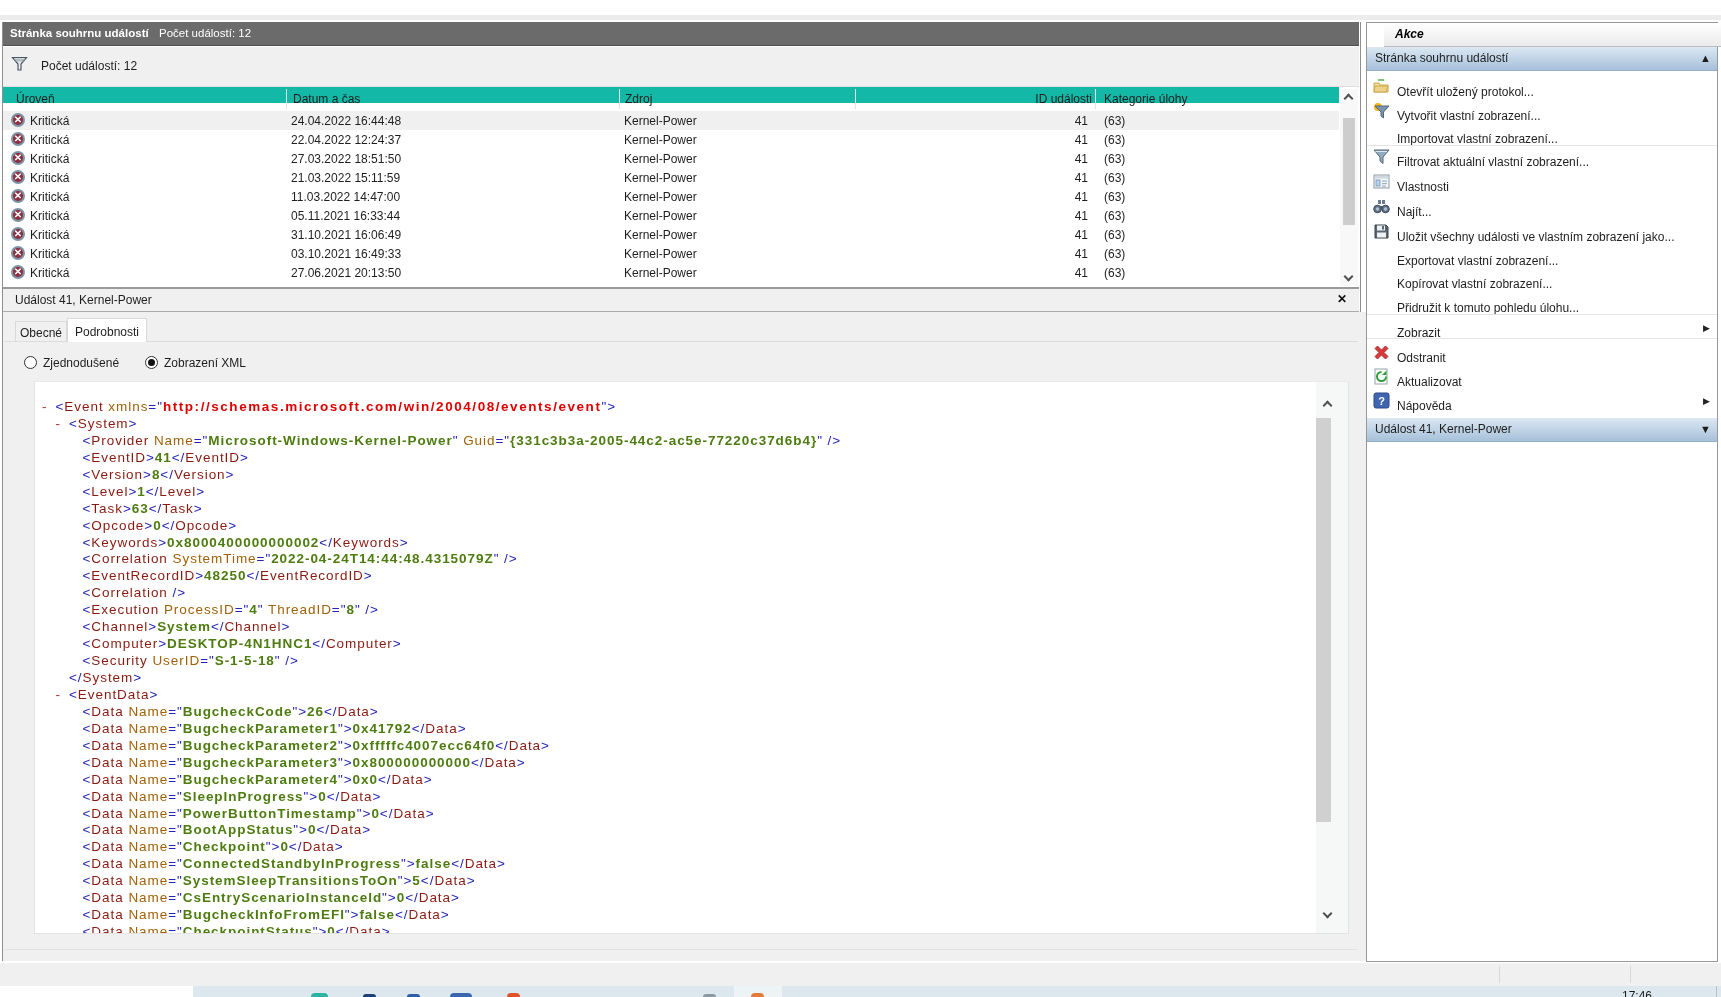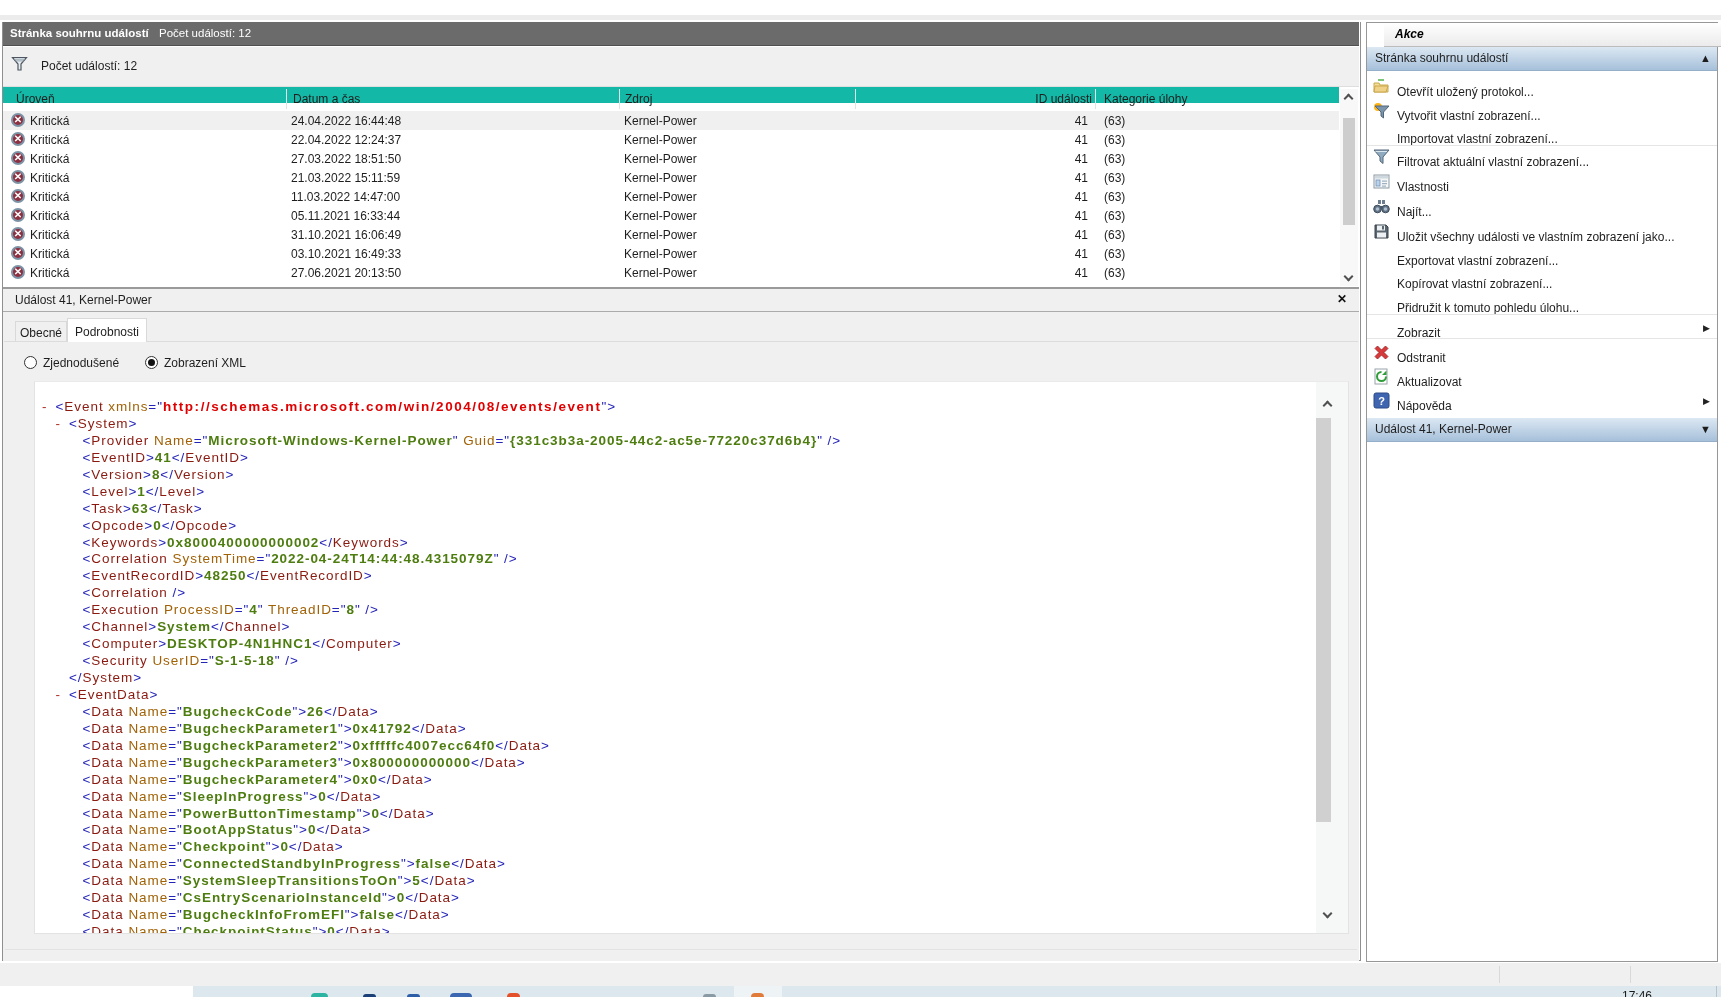--- a/index.html
+++ b/index.html
@@ -29,21 +29,21 @@
 .cicon{position:absolute;left:8px;top:2px;width:14px;height:14px;border-radius:50%;background:#8c2f40;border:2px solid #7c93a5;box-sizing:border-box;}
 .cicon:before{content:"✕";position:absolute;left:0;top:0;width:10px;height:10px;color:#fff;font-size:10px;font-weight:bold;line-height:10px;text-align:center;}
 
 #tsb{left:1337px;top:67px;width:18px;height:197px;background:#f8f8f8;}
 
 #tabBottom{left:0;top:265px;width:1356px;height:2px;background:#9a9a9a;}
 
 #dtitle{left:0;top:267px;width:1356px;height:23px;background:#f0f0f0;border-bottom:1px solid #ababab;box-sizing:border-box;}
 #dtitle .dt1{position:absolute;left:12px;top:4px;}
 #dtitle .dx{position:absolute;left:1334px;top:3px;font-size:12px;font-weight:bold;color:#111;}
-#dbody{left:0;top:290px;width:1356px;height:649px;background:#f0f0f0;}
+#dbody{left:0;top:290px;width:1356px;height:649px;background:#f0f0f0;padding-left:20px;}
 
 .tab{position:absolute;font-size:12px;color:#1e1e1e;text-align:center;box-sizing:border-box;}
 #tabG{left:12px;top:9px;width:52px;height:20px;background:#f0f0f0;border:1px solid #d9d9d9;border-bottom:none;padding-top:4px;}
 #tabP{left:64px;top:6px;width:80px;height:24px;background:#fff;border:1px solid #d9d9d9;border-bottom:none;padding-top:6px;z-index:2;}
 #tabline{position:absolute;left:1px;top:29px;width:1354px;height:1px;background:#dcdcdc;}
 
 .radio{position:absolute;width:13px;height:13px;border:1px solid #333;border-radius:50%;background:#fff;box-sizing:border-box;}
 .radio.sel:before{content:"";position:absolute;left:2px;top:2px;width:7px;height:7px;border-radius:50%;background:#111;}
 #r1{left:21px;top:44px;}
 #r2{left:142px;top:44px;}

